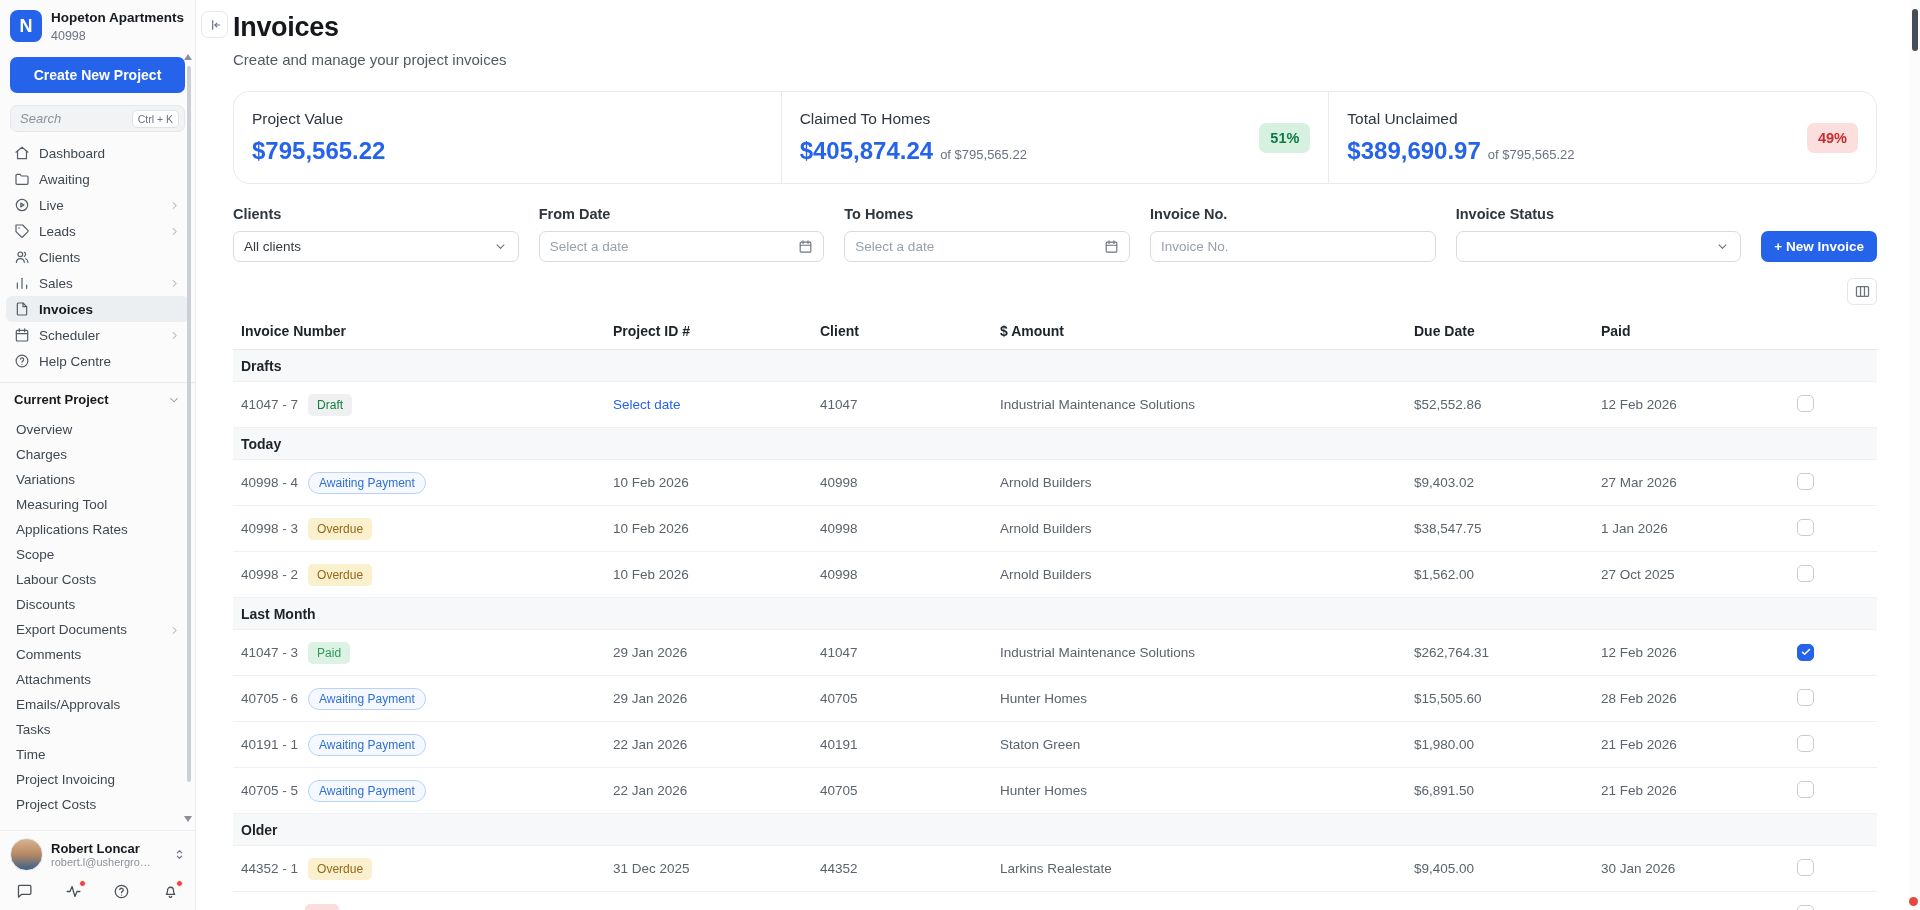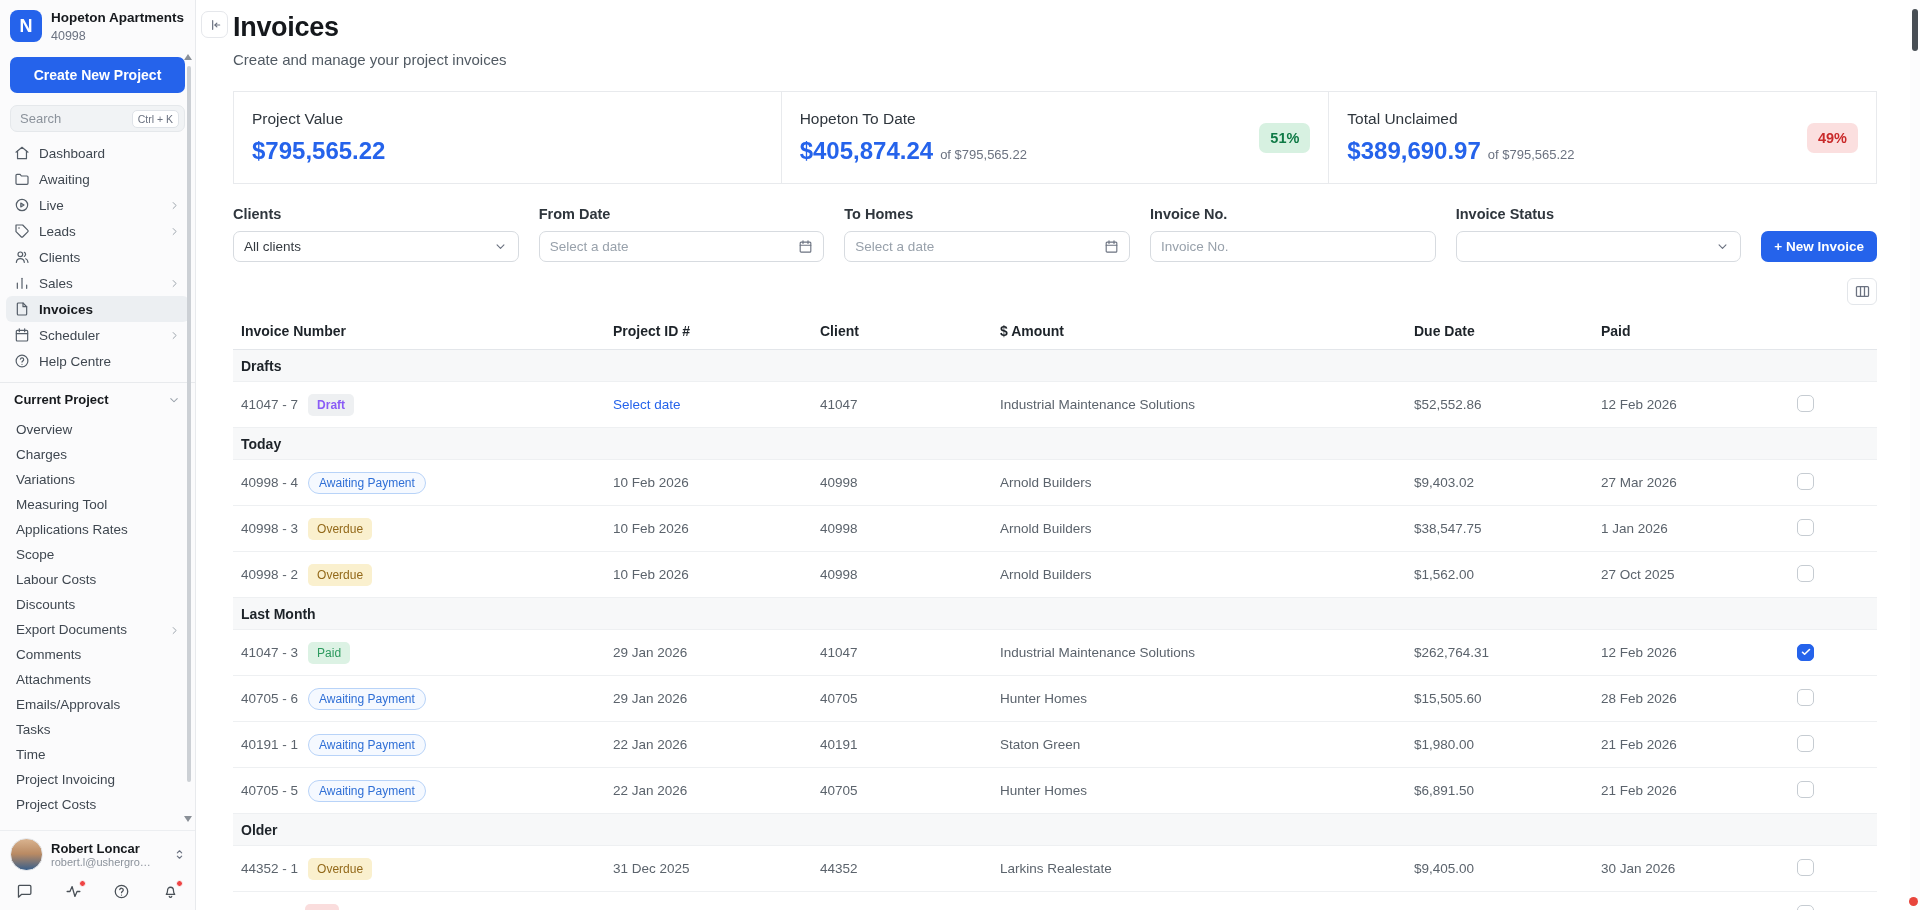--- a/index.html
+++ b/index.html
@@ -7,21 +7,21 @@
   .app { display:flex; width:100%; height:100%; position:relative; }
 
   
   .sidebar { width:196px; min-width:196px; height:100%; background:#fbfbfc; border-right:1px solid #e8eaed; display:flex; flex-direction:column; padding-top:10px; position:relative; }
   .org { display:flex; gap:9px; padding:0 10px; align-items:flex-start; }
   .logo { width:32px; height:32px; border-radius:8px; background:#2563eb; color:#fff; font-weight:bold; display:flex; align-items:center; justify-content:center; font-size:18px; flex:none; }
   .org-name { font-size:13.5px; font-weight:700; color:#16191d; line-height:1.2; }
   .org-num { font-size:12.5px; color:#6b7280; margin-top:3px; }
   .create-btn { margin:14px 10px 0; height:36px; background:#2563eb; color:#fff; border:none; border-radius:7px; font-size:14px; font-weight:700; width:calc(100% - 20px); cursor:pointer; font-family:inherit; }
   .search-box { margin:12px 10px 4px; height:27px; background:#f1f3f5; border:1px solid #e5e8eb; border-radius:7px; display:flex; align-items:center; padding:0 5px 0 9px; gap:6px; }
-  .search-ph { color:#8b929b; font-size:13px; flex:1; }
+  .search-ph { color:#8b929b; font-size:13px; flex:1;font-style:italic; }
   .kbd { background:#fff; border:1px solid #dfe3e8; border-radius:5px; font-size:10.5px; color:#6b7280; padding:2px 5px; white-space:nowrap; }
   .sb-nav { padding:4px 6px 0; }
   .menu-item { display:flex; align-items:center; gap:9px; height:26px; padding:0 8px; border-radius:6px; color:#3f4750; font-size:13.5px; cursor:pointer; }
   .menu-item.active { background:#eceff2; font-weight:700; color:#16191d; }
   .mi-icon { color:#555e68; display:flex; flex:none; }
   .mi-icon svg { width:16px; height:16px; display:block; }
   .mi-label { flex:1; white-space:nowrap; overflow:hidden; text-overflow:ellipsis; }
   .mi-chev { color:#9aa2ab; display:flex; }
   .mi-chev svg { width:13px; height:13px; }
   .sb-divider { border-top:1px solid #e8eaed; margin-top:8px; }
@@ -45,21 +45,21 @@
   .sb-arrow.down { bottom:88px; border-top:6px solid #8a9097; }
   .sb-thumb { position:absolute; right:4px; top:66px; height:716px; width:4px; background:#ccd0d5; border-radius:2px; }
 
   
   main { flex:1; position:relative; height:100%; padding:12px 43px 0 37px; overflow:hidden; }
   .collapse-btn { position:absolute; left:5px; top:11px; width:27px; height:27px; border:1px solid #e5e7eb; border-radius:7px; background:#fff; color:#6b7280; display:flex; align-items:center; justify-content:center; cursor:pointer; }
   .collapse-btn svg { width:16px; height:16px; }
   .page-title { font-size:27px; font-weight:700; color:#15181c; letter-spacing:-0.3px; }
   .page-sub { margin-top:8px; font-size:15px; color:#515a63; }
 
-  .stats { margin-top:23px; display:flex; border:1px solid #e8eaed; border-radius:0; height:93px; }
+  .stats { margin-top:23px; display:flex; border:1px solid #e8eaed; border-radius:16px; height:93px; }
   .stat { flex:1; display:flex; align-items:center; padding:0 18px; border-left:1px solid #e8eaed; min-width:0; }
   .stat:first-child { border-left:none; }
   .stat-main { display:flex; flex-direction:column; gap:9px; }
   .stat-label { font-size:15.5px; color:#2f363d; }
   .stat-value-row { display:flex; align-items:baseline; gap:7px; }
   .stat-value { font-size:24px; font-weight:700; color:#2563eb; }
   .stat-of { font-size:13px; color:#6b7280; }
   .pct { margin-left:auto; font-size:14.5px; font-weight:700; padding:7px 11px; border-radius:7px; }
   .pct-green { background:#d7f1e1; color:#0f7a46; }
   .pct-red { background:#fbdfdf; color:#c92a2a; }
@@ -83,21 +83,21 @@
   .t-head, .data-row { display:grid; grid-template-columns:372px 207px 180px 414px 187px 196px 1fr; align-items:center; }
   .t-head { border-bottom:1px solid #e3e6ea; }
   .t-head > div { padding:10px 8px; font-size:14px; font-weight:700; color:#1d2329; }
   .section-row { background:#f7f8f9; padding:0 8px; height:32px; display:flex; align-items:center; font-size:14px; font-weight:700; color:#1d2329; border-bottom:1px solid #eef0f2; }
   .data-row { height:46px; border-bottom:1px solid #eef0f2; background:#fff; }
   .data-row > div { padding:0 8px; font-size:13.5px; color:#5b636c; white-space:nowrap; overflow:hidden; text-overflow:ellipsis; }
   .cell-number { display:flex; align-items:center; gap:10px; color:#23292f; font-weight:500; }
   .cell-number > span:first-child { min-width:54px; }
   .badge { font-size:12px; font-weight:500; padding:4px 9px; border-radius:5px; white-space:nowrap; display:inline-block; }
   .badge:empty { min-width:34px; min-height:21px; }
-  .badge-draft { background:#eef0f2; color:#8b5cf6;font-weight:bold; }
+  .badge-draft { background:#eef0f2; color:#15803d; }
   .badge-awaiting { background:#f5f9ff; border:1px solid #b8d3f8; color:#2f6fd6; border-radius:999px; padding:3px 10px; }
   .badge-overdue { background:#faf0ce; color:#93691a; }
   .badge-paid { background:#dcf2e4; color:#2c9a5e; }
   .badge-danger { background:#fadddd; color:#d64545; }
   .link { color:#2563eb; cursor:pointer; }
   .cb { width:17px; height:17px; border:1.5px solid #c6ccd2; border-radius:5px; background:#fff; display:inline-flex; align-items:center; justify-content:center; cursor:pointer; }
   .cb.checked { background:#2563eb; border-color:#2563eb; color:#fff; }
   .cb svg { width:12px; height:12px; stroke-width:3.2; }
 
   
@@ -360,21 +360,21 @@
       <div class="stat">
         <div class="stat-main">
           <div class="stat-label">Project Value</div>
           <div class="stat-value-row">
               <span class="stat-value">$795,565.22</span>
             </div>
         </div>
       </div>
       <div class="stat">
         <div class="stat-main">
-          <div class="stat-label">Hopeton To Date</div>
+          <div class="stat-label">Claimed To Homes</div>
           <div class="stat-value-row">
             <span class="stat-value">$405,874.24</span>
             <span class="stat-of">of $795,565.22</span>
           </div>
         </div>
         <span class="pct pct-green">51%</span>
       </div>
       <div class="stat">
         <div class="stat-main">
           <div class="stat-label">Total Unclaimed</div>

